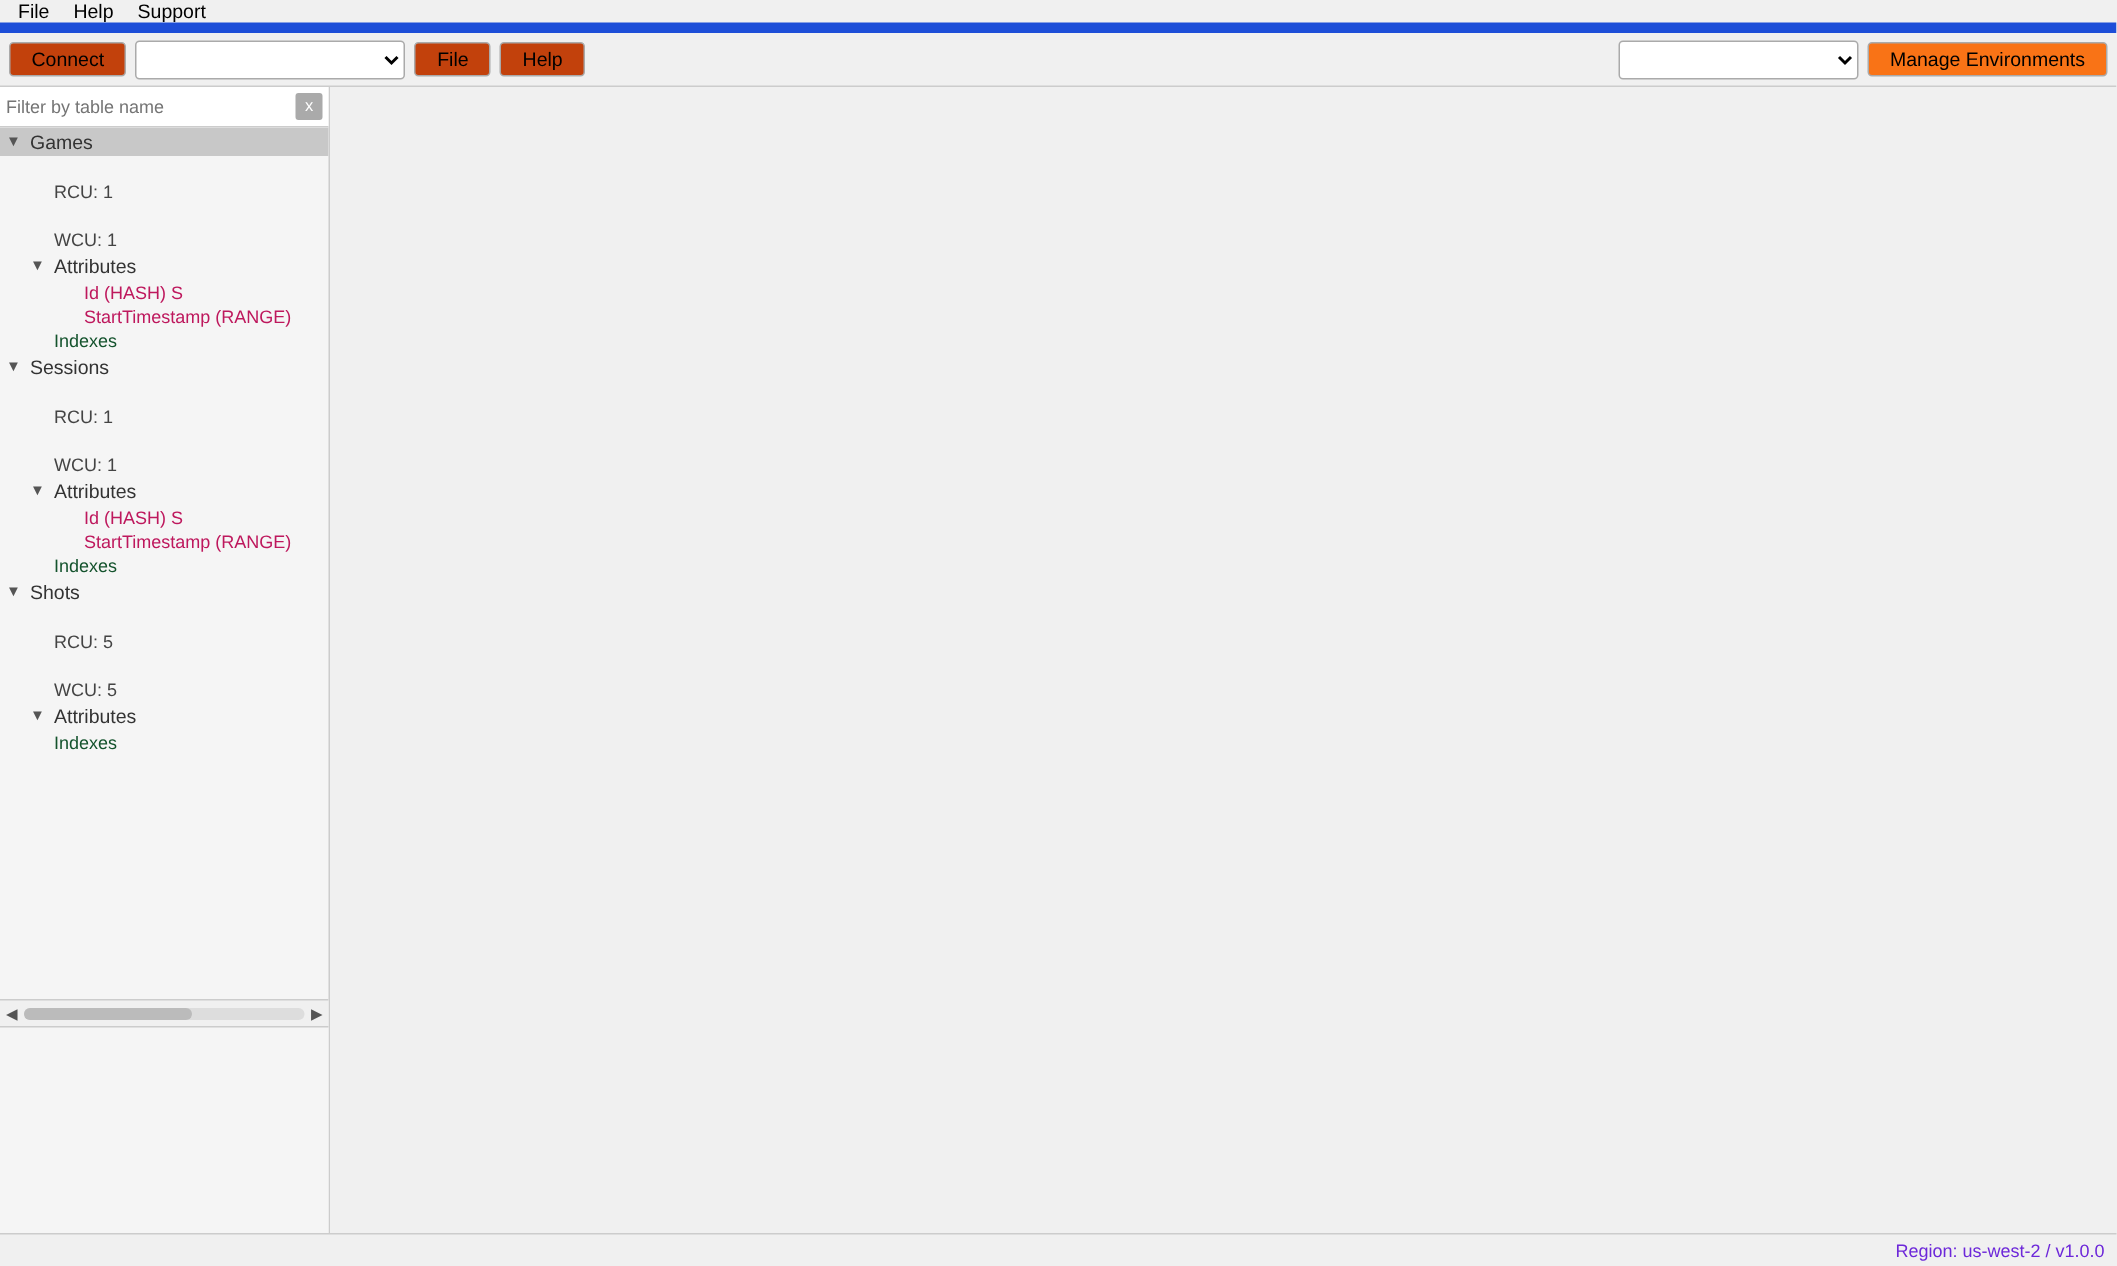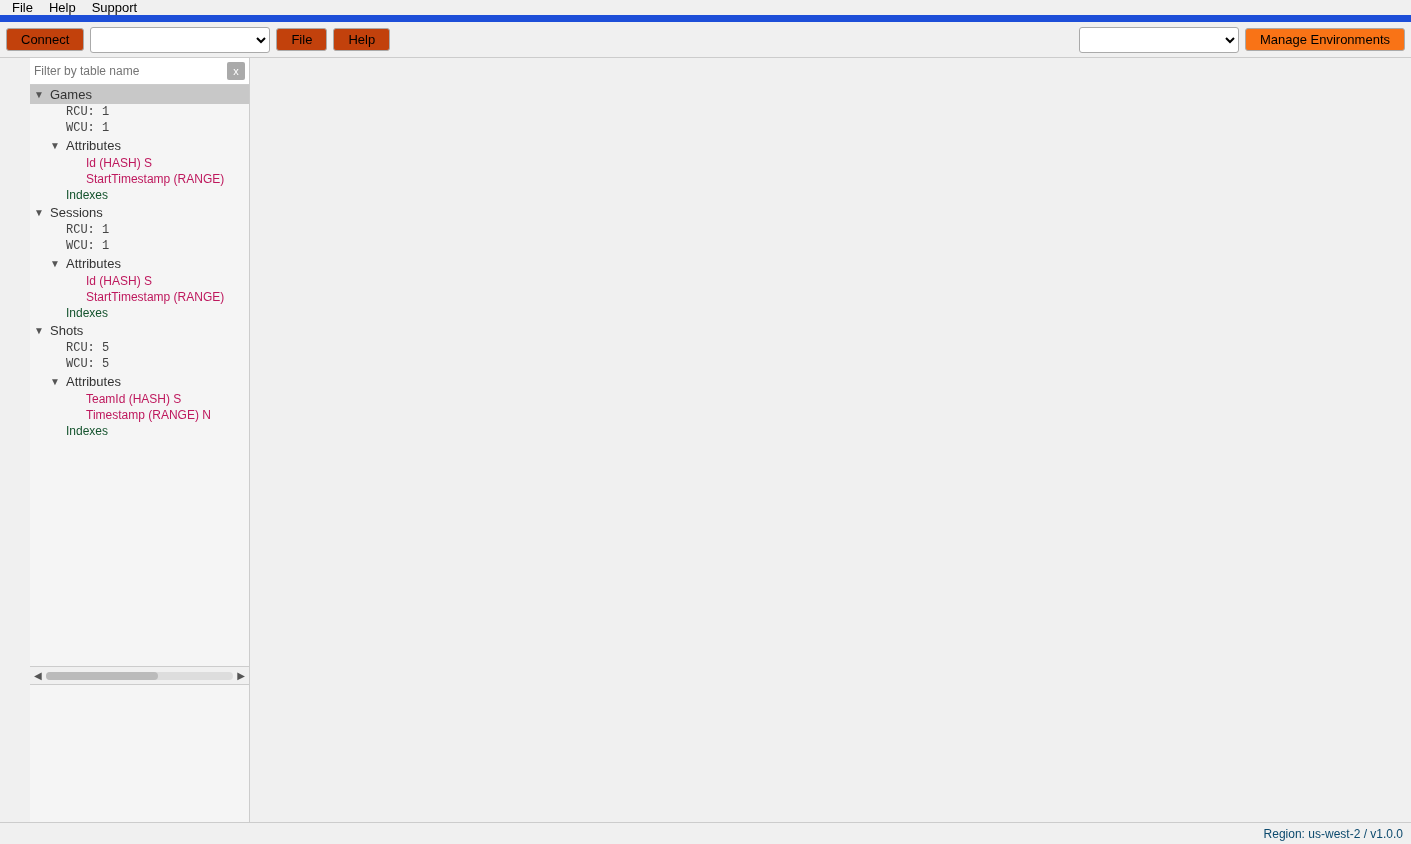--- a/index.html
+++ b/index.html
@@ -74,21 +74,20 @@
       height: calc(844px - 22px - 36px);
     }
 
     
     .sidebar {
       width: 220px;
       background: #f5f5f5;
       border-right: 1px solid #ccc;
       display: flex;
       flex-direction: column;
-      margin-left: 30px;
     }
     .sidebar-filter {
       display: flex;
       align-items: center;
       border-bottom: 1px solid #ccc;
       padding: 4px;
       background: #fff;
     }
     .sidebar-filter input {
       flex: 1;
@@ -132,24 +131,23 @@
     .tree-arrow {
       margin-right: 4px;
       font-size: 10px;
       color: #555;
       width: 12px;
     }
     .tree-children {
       padding-left: 16px;
     }
     .tree-leaf {
-      padding: 1px 4px 1px 20px;
+      padding: 17px 4px 1px 20px;
       font-size: 12px;
       color: #444;
-      font-family: Liberation Mono, monospace;
     }
     .tree-leaf-blue {
       padding: 1px 4px 1px 24px;
       font-size: 12px;
       color: #be185d;
     }
     .tree-leaf-indexes {
       padding: 1px 4px 1px 20px;
       font-size: 12px;
       color: #14532d;
@@ -207,21 +205,21 @@
       right: 0;
       left: 0;
       height: 22px;
       background: #f0f0f0;
       border-top: 1px solid #ccc;
       display: flex;
       align-items: center;
       justify-content: flex-end;
       padding: 0 8px;
       font-size: 12px;
-      color: #0c4a6e;
+      color: #6d28d9;
     }
   </style>
 </head>
 <body>
 
 <div class="menu-bar">
   <div class="menu-item">File</div>
   <div class="menu-item">Help</div>
   <div class="menu-item">Support</div>
 </div>
@@ -301,24 +299,20 @@
           <span>Shots</span>
         </div>
         <div class="tree-children">
           <div class="tree-leaf">RCU: 5</div>
           <div class="tree-leaf">WCU: 5</div>
           <div class="tree-node">
             <div class="tree-label">
               <span class="tree-arrow">▼</span>
               <span>Attributes</span>
             </div>
-            <div class="tree-children">
-              <div class="tree-leaf-blue">TeamId (HASH) S</div>
-              <div class="tree-leaf-blue">Timestamp (RANGE) N</div>
-            </div>
           </div>
           <div class="tree-leaf-indexes">Indexes</div>
         </div>
       </div>
 
     </div>
 
     <div class="sidebar-scrollbar-area">
       <span class="scrollbar-left">◀</span>
       <div class="scrollbar-track">

